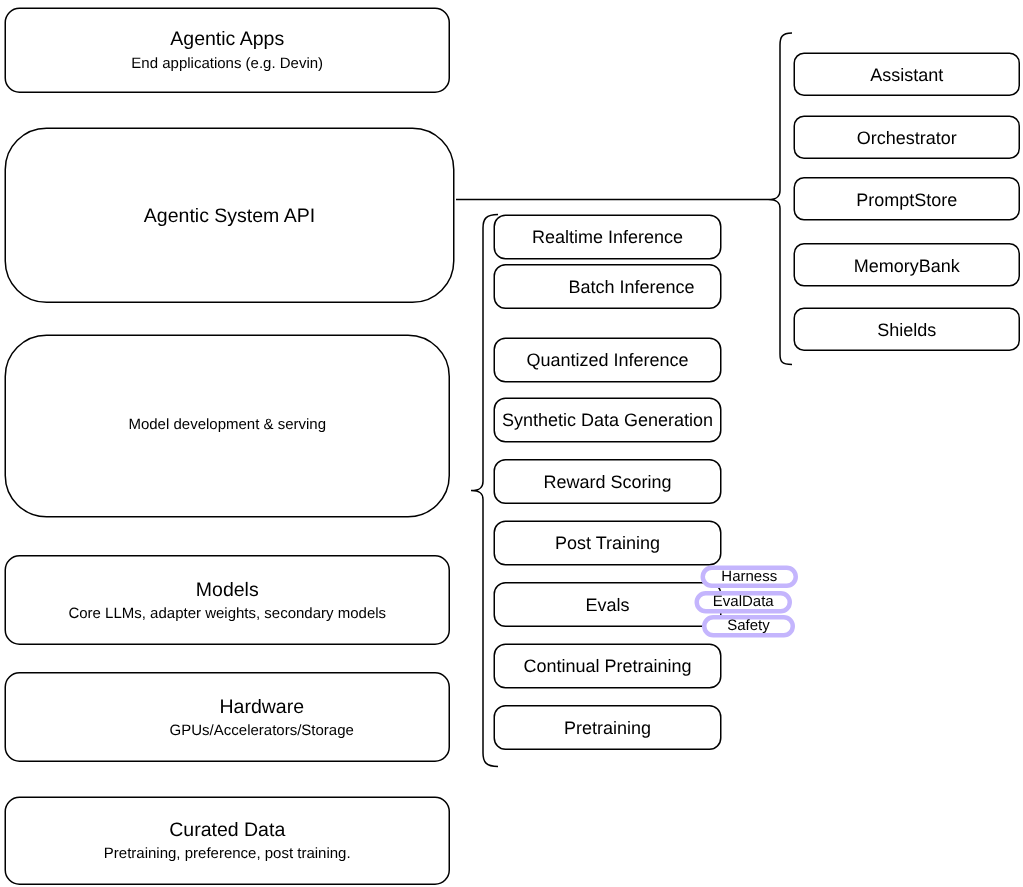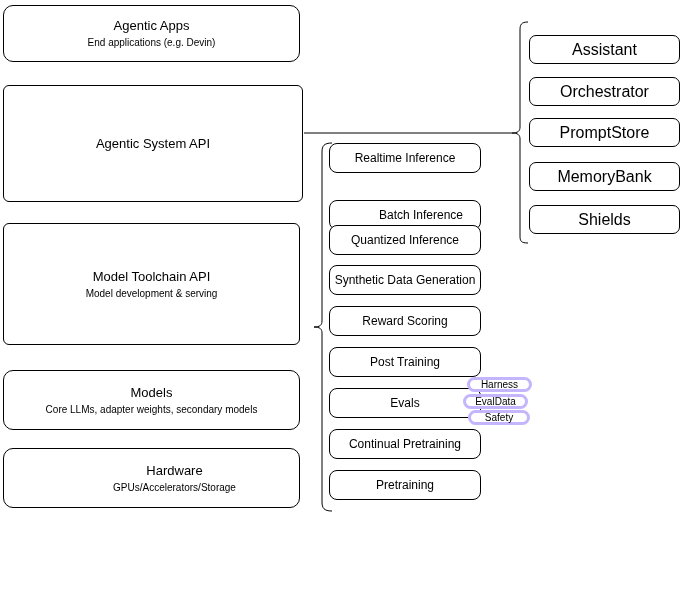--- a/index.html
+++ b/index.html
@@ -15,25 +15,25 @@
   .node{
     position:absolute;
     box-sizing:border-box;
     background:#ffffff;
     border:1px solid #000000;
     display:flex;flex-direction:column;
     align-items:center;justify-content:center;
     text-align:center;
   }
   .stackbox{left:3px;width:297px;border-radius:10px;gap:4px;}
-  .bigbox{border-radius:6px;}
+  .bigbox{border-radius:28px;}
   .btitle{font-size:13px;line-height:15px;white-space:nowrap;}
   .bsub{font-size:10px;line-height:12px;white-space:nowrap;}
   .midbox{left:329px;width:152px;height:30px;border-radius:8px;font-size:12px;white-space:nowrap;}
-  .rightbox{left:529px;width:151px;height:29px;border-radius:7px;font-size:16px;white-space:nowrap;}
+  .rightbox{left:529px;width:151px;height:29px;border-radius:7px;font-size:12px;white-space:nowrap;}
   .tag{
     position:absolute;
     box-sizing:border-box;
     background:#ffffff;
     border:3px solid #c4b5fd;
     border-radius:8px;
     font-size:10px;
     display:flex;align-items:center;justify-content:center;
     white-space:nowrap;
     z-index:3;
@@ -54,37 +54,40 @@
   <div class="node stackbox" style="top:5px;height:57px;">
     <div class="btitle">Agentic Apps</div>
     <div class="bsub">End applications (e.g. Devin)</div>
   </div>
 
   <div class="node stackbox bigbox" style="top:85px;height:117px;width:300px;">
     <div class="btitle">Agentic System API</div>
   </div>
 
   <div class="node stackbox bigbox" style="top:223px;height:122px;">
-    <div class="btitle">Model Toolchain API</div>
     <div class="bsub">Model development &amp; serving</div>
   </div>
 
   <div class="node stackbox" style="top:370px;height:60px;">
     <div class="btitle">Models</div>
     <div class="bsub">Core LLMs, adapter weights, secondary models</div>
   </div>
 
   <div class="node stackbox" style="top:448px;height:60px;padding-left:46px;">
     <div class="btitle">Hardware</div>
     <div class="bsub">GPUs/Accelerators/Storage</div>
   </div>
 
+  <div class="node stackbox" style="top:531px;height:59px;">
+    <div class="btitle">Curated Data</div>
+    <div class="bsub">Pretraining, preference, post training.</div>
+  </div>
 
   <div class="node midbox" style="top:143px;">Realtime Inference</div>
-  <div class="node midbox" style="top:200px;padding-left:32px;">Batch Inference</div>
+  <div class="node midbox" style="top:176px;padding-left:32px;">Batch Inference</div>
   <div class="node midbox" style="top:225px;">Quantized Inference</div>
   <div class="node midbox" style="top:265px;">Synthetic Data Generation</div>
   <div class="node midbox" style="top:306px;">Reward Scoring</div>
   <div class="node midbox" style="top:347px;">Post Training</div>
   <div class="node midbox" style="top:388px;">Evals</div>
   <div class="node midbox" style="top:429px;">Continual Pretraining</div>
   <div class="node midbox" style="top:470px;">Pretraining</div>
 
   <div class="tag" style="left:467px;top:377px;width:65px;height:15px;">Harness</div>
   <div class="tag" style="left:463px;top:394px;width:65px;height:15px;">EvalData</div>

